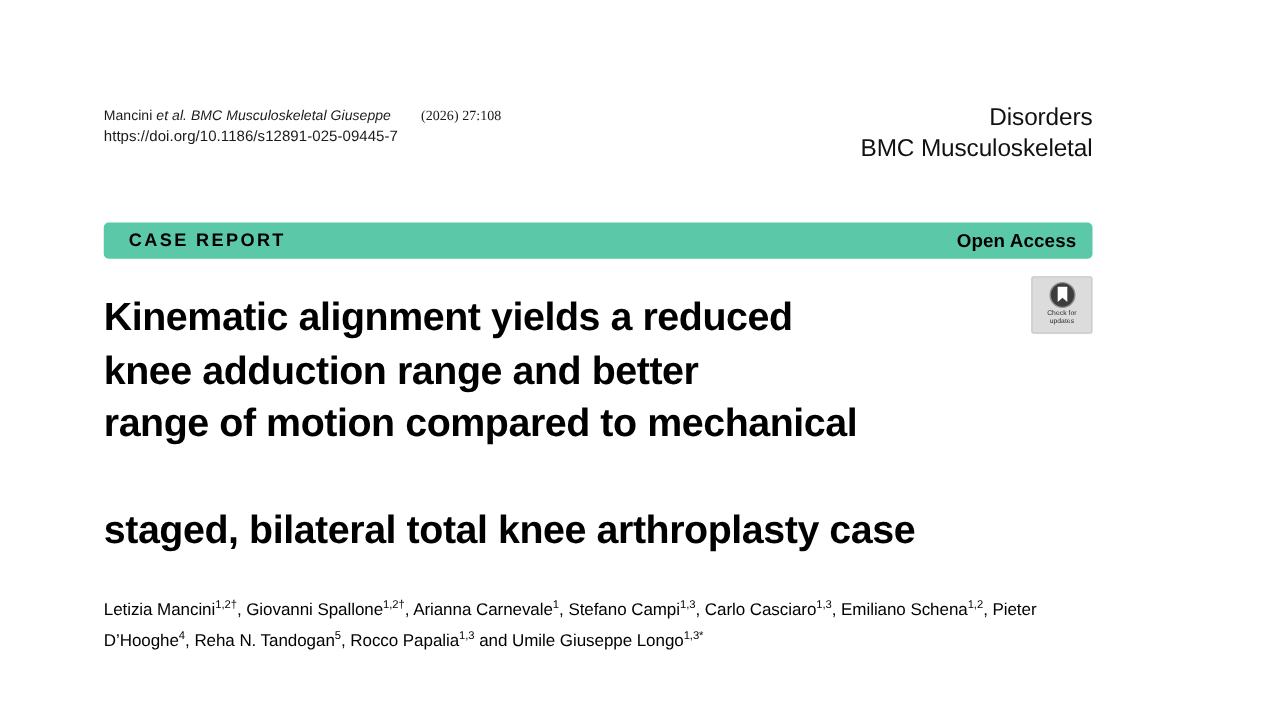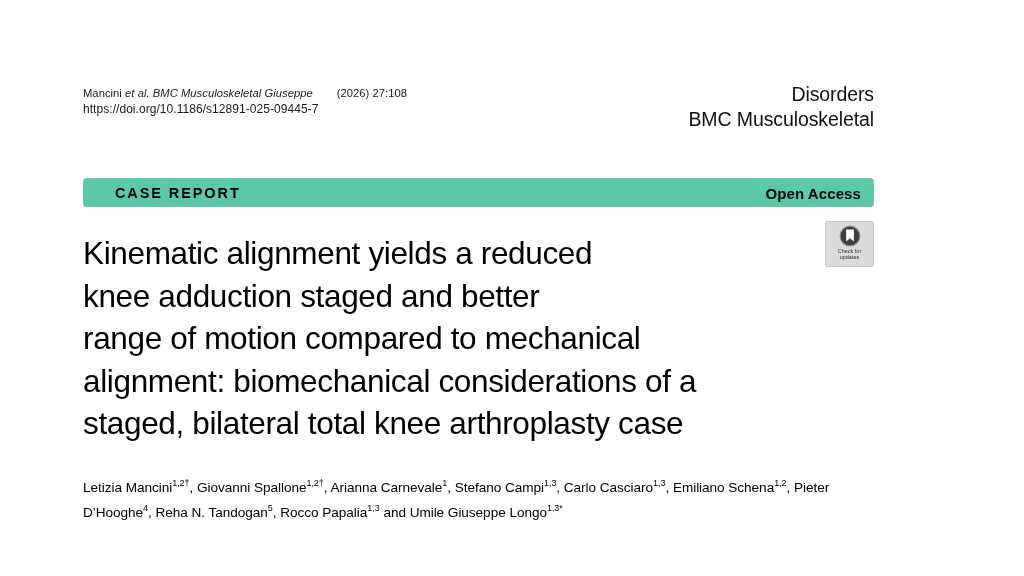--- a/index.html
+++ b/index.html
@@ -38,20 +38,21 @@
     color: #1a1a1a;
     white-space: nowrap;
     letter-spacing: 0.05px;
   }
   .runhead-line1 .citetitle {
     font-style: italic;
   }
   .runhead-line1 .issue {
     display: inline-block;
     margin-left: 24px;
+    font-family: Liberation Serif, serif;
   }
   .runhead-line2 {
     font-size: 12px;
     line-height: 15px;
     color: #1a1a1a;
     margin-top: 1px;
     white-space: nowrap;
     letter-spacing: 0.05px;
   }
 
@@ -74,21 +75,21 @@
     left: 83px;
     top: 178px;
     width: 791px;
     height: 29px;
     background: #5bc9a7;
     border-radius: 4px;
     box-sizing: border-box;
   }
   .banner-label {
     position: absolute;
-    left: 32px;
+    left: 20px;
     top: 50%;
     transform: translateY(-50%);
     font-size: 14.5px;
     font-weight: bold;
     letter-spacing: 1.9px;
     color: #000000;
     white-space: nowrap;
   }
   .banner-access {
     position: absolute;
@@ -135,21 +136,21 @@
   }
 
   
   .title {
     position: absolute;
     left: 83px;
     top: 232px;
     width: 740px;
     font-size: 31.5px;
     line-height: 42.5px;
-    font-weight: normal;
+    font-weight: bold;
     color: #000000;
     letter-spacing: -0.35px;
     margin: 0;
   }
 
   
   .authors {
     position: absolute;
     left: 83px;
     top: 476px;
@@ -192,17 +193,17 @@
         <circle cx="20" cy="20" r="18" fill="none" stroke="#8f8f8f" stroke-width="2"></circle>
         <path d="M13 8 H27 V30 L20 24 L13 30 Z" fill="#ffffff"></path>
       </svg>
     </span>
     <span class="crossmark-text">
       <span>Check for</span><br>
       <span>updates</span>
     </span>
   </div>
 
-  <h1 class="title"><span>Kinematic alignment yields a reduced</span><br><span>knee adduction staged and better</span><br><span>range of motion compared to mechanical</span><br><span>alignment: biomechanical considerations of a</span><br><span>staged, bilateral total knee arthroplasty case</span></h1>
+  <h1 class="title"><span>Kinematic alignment yields a reduced</span><br><span>knee adduction range and better</span><br><span>range of motion compared to mechanical</span><br><br><span>staged, bilateral total knee arthroplasty case</span></h1>
 
   <div class="authors"><span><span>Letizia Mancini</span><sup>1,2†</sup></span><span>, </span><span><span>Giovanni Spallone</span><sup>1,2†</sup></span><span>, </span><span><span>Arianna Carnevale</span><sup>1</sup></span><span>, </span><span><span>Stefano Campi</span><sup>1,3</sup></span><span>, </span><span><span>Carlo Casciaro</span><sup>1,3</sup></span><span>, </span><span><span>Emiliano Schena</span><sup>1,2</sup></span><span>, </span><span><span>Pieter D’Hooghe</span><sup>4</sup></span><span>, </span><span><span>Reha N. Tandogan</span><sup>5</sup></span><span>, </span><span><span>Rocco Papalia</span><sup>1,3</sup></span><span> and </span><span><span>Umile Giuseppe Longo</span><sup>1,3*</sup></span></div>
 
 </div>
 
 </body></html>

